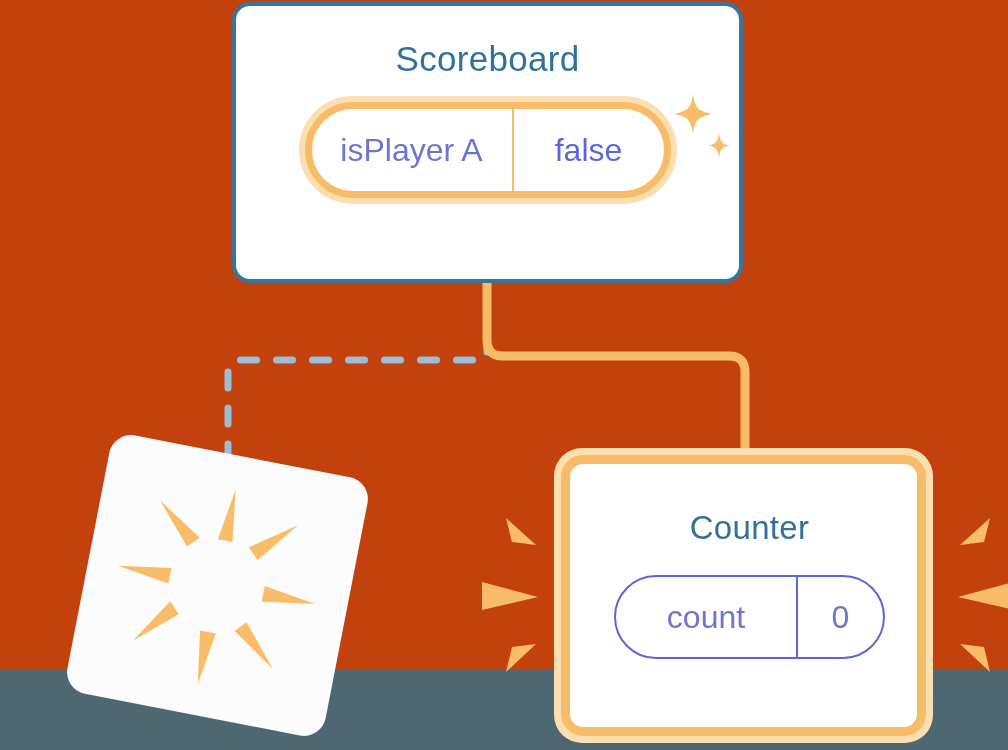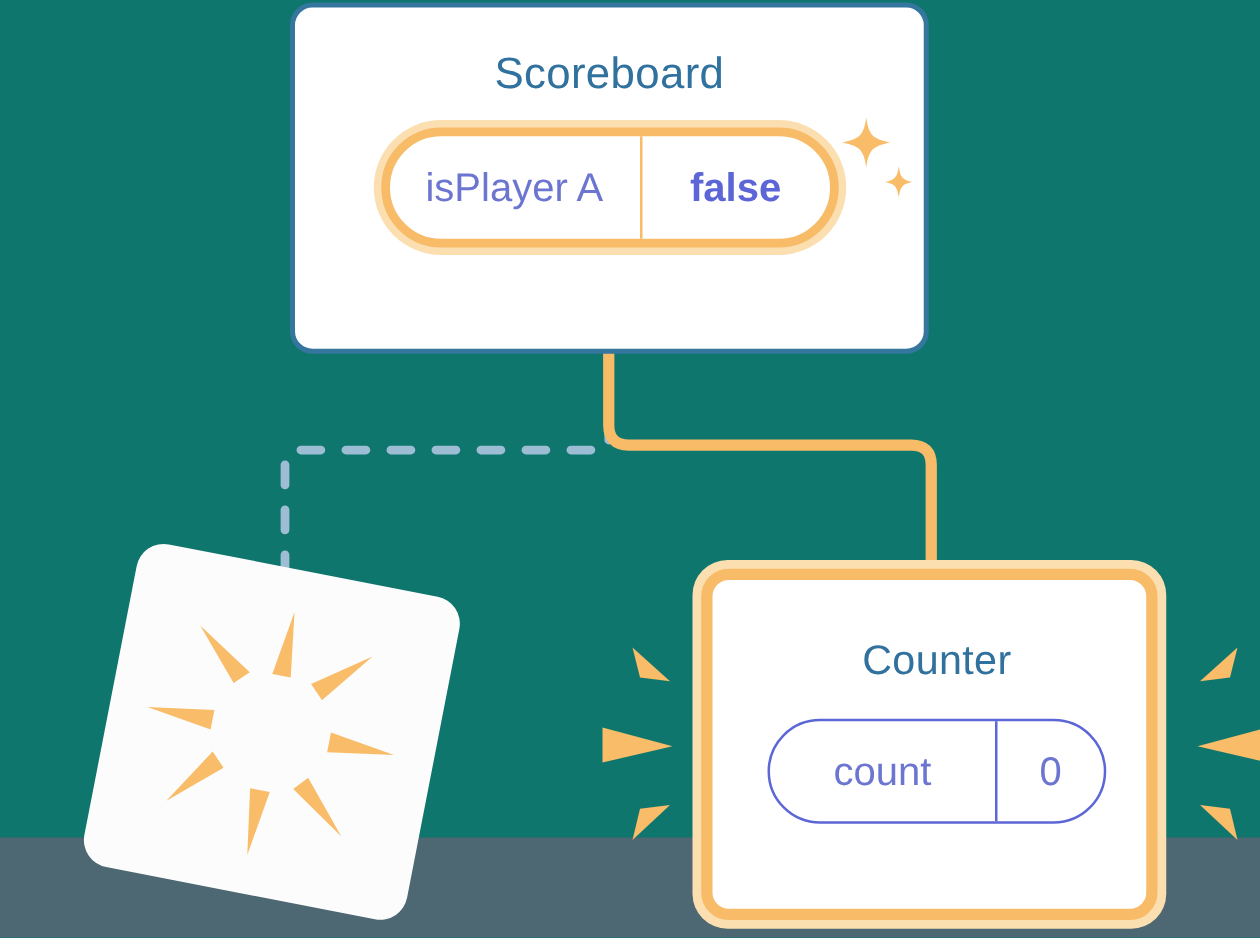--- a/index.html
+++ b/index.html
@@ -11,21 +11,21 @@
     width: 1008px;
     height: 750px;
     background: #4d6872;
     font-family: "Liberation Sans", sans-serif;
     overflow: hidden;
   }
   #stage {
     position: relative;
     width: 1008px;
     height: 670px;
-    background: #0f766e;
+    background: #c2410c;
   }
 
   
   #wires {
     position: absolute;
     left: 0;
     top: 0;
     width: 1008px;
     height: 750px;
   }
@@ -133,21 +133,21 @@
     justify-content: center;
     color: #6c76d1;
     font-size: 32px;
   }
   #sb-key {
     width: 200px;
     font-weight: 400;
   }
   #sb-value {
     width: 150px;
-    font-weight: 700;
+    font-weight: 400;
     color: #5c66d6;
     border-left: 2px solid #f8bb67;
   }
 
   
   #counter-pill-wrap {
     margin-top: 28px;
   }
   #counter-pill {
     display: flex;

